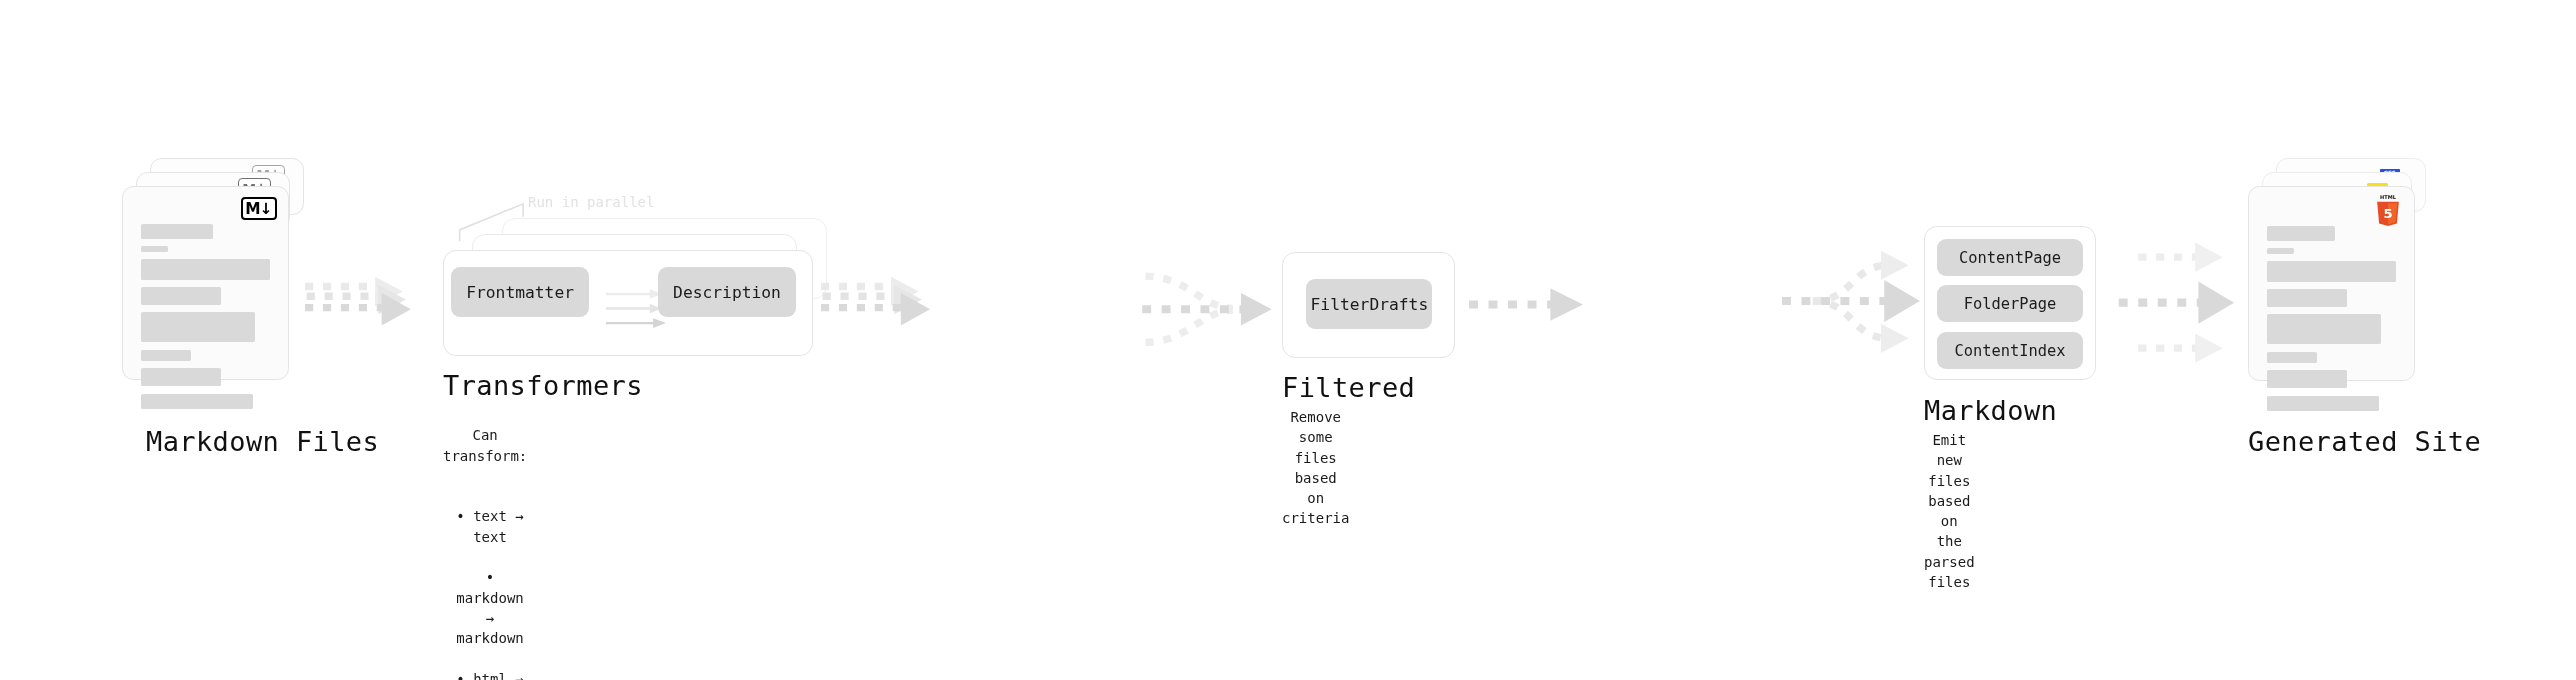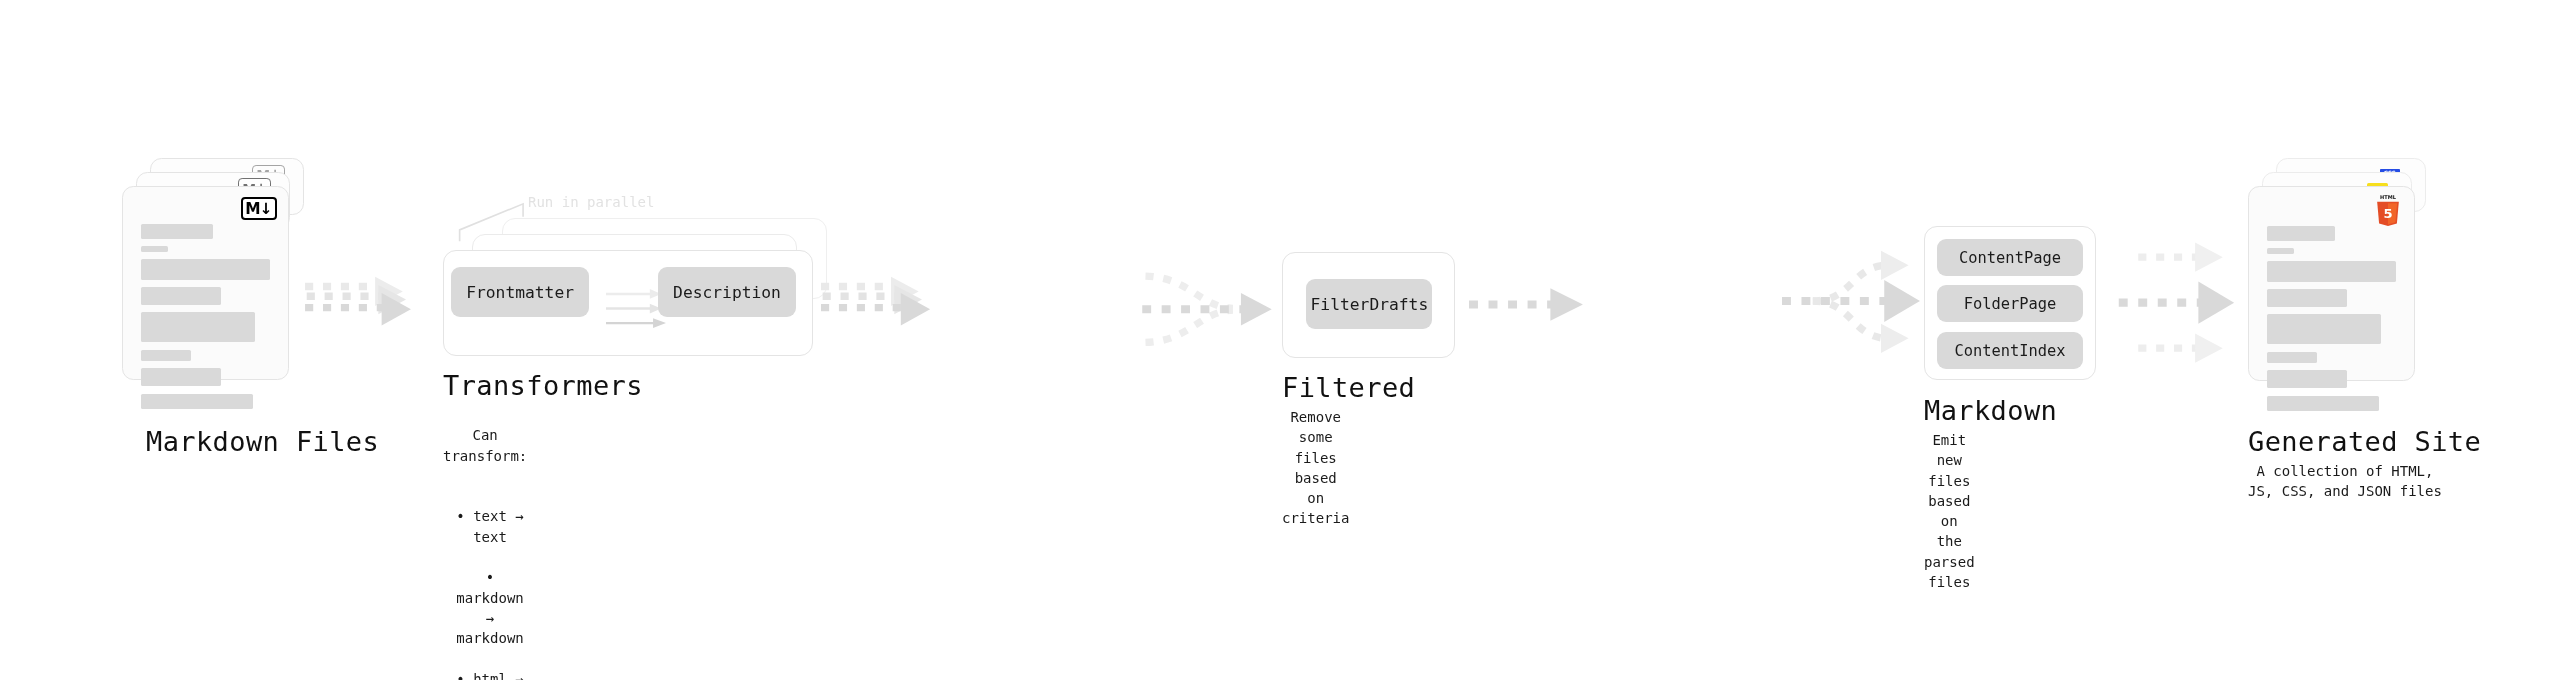--- a/index.html
+++ b/index.html
@@ -262,18 +262,16 @@
           <div class="bar" style="width:100%; height:21px;"></div>
           <div class="bar" style="width:62%; height:18px;"></div>
           <div class="bar" style="width:88%; height:30px;"></div>
           <div class="bar" style="width:39%; height:11.4px;"></div>
           <div class="bar" style="width:62%; height:18px;"></div>
           <div class="bar" style="width:87%; height:15.4px;"></div>
         </div>
       </div>
     </div>
     <div class="stage-title" style="left:0px; top:268px;">Generated Site</div>
-    <div class="stage-desc" style="left:0px; top:303px;">A collection of HTML,
-JS, CSS, and JSON files</div>
   </div>
 
 </div>
 
 
 </body></html>

